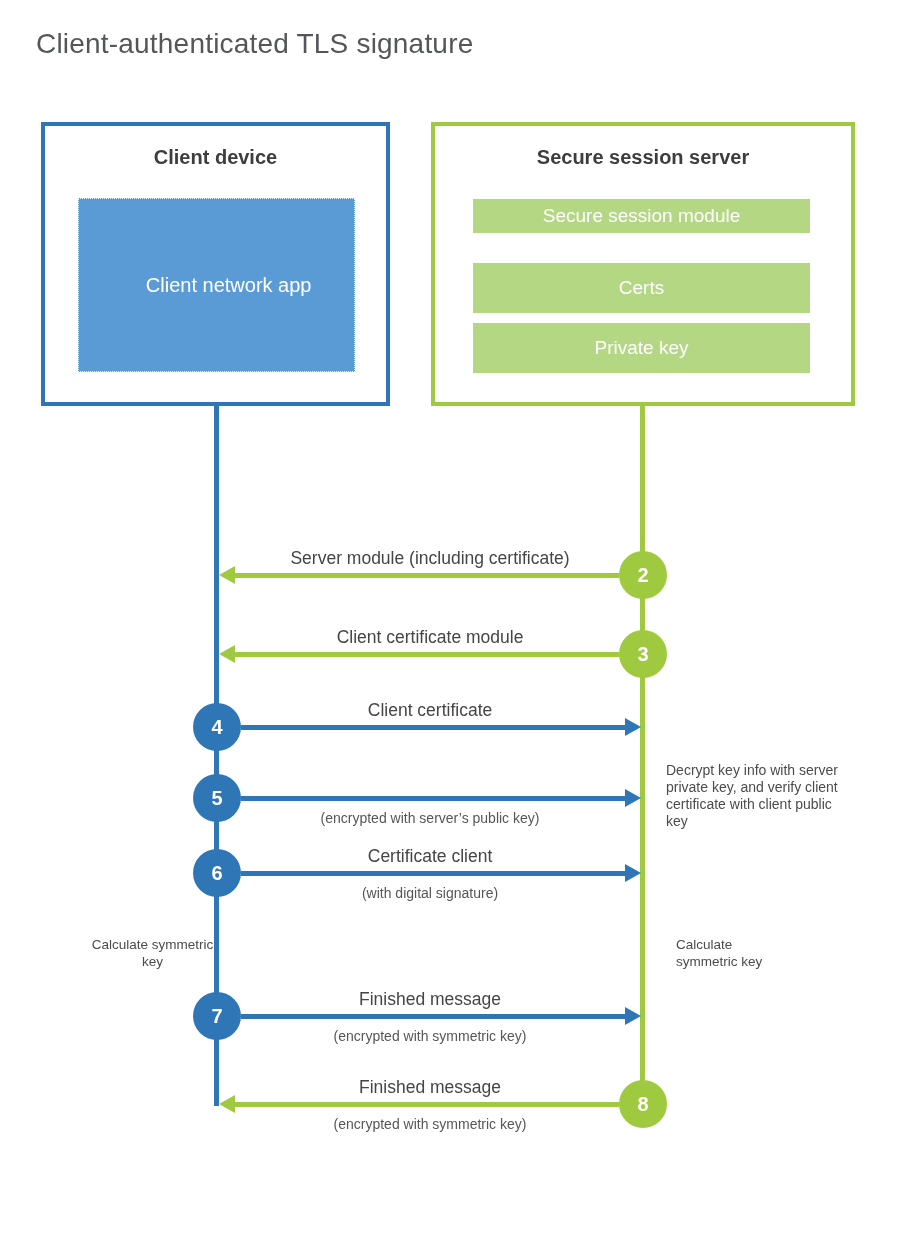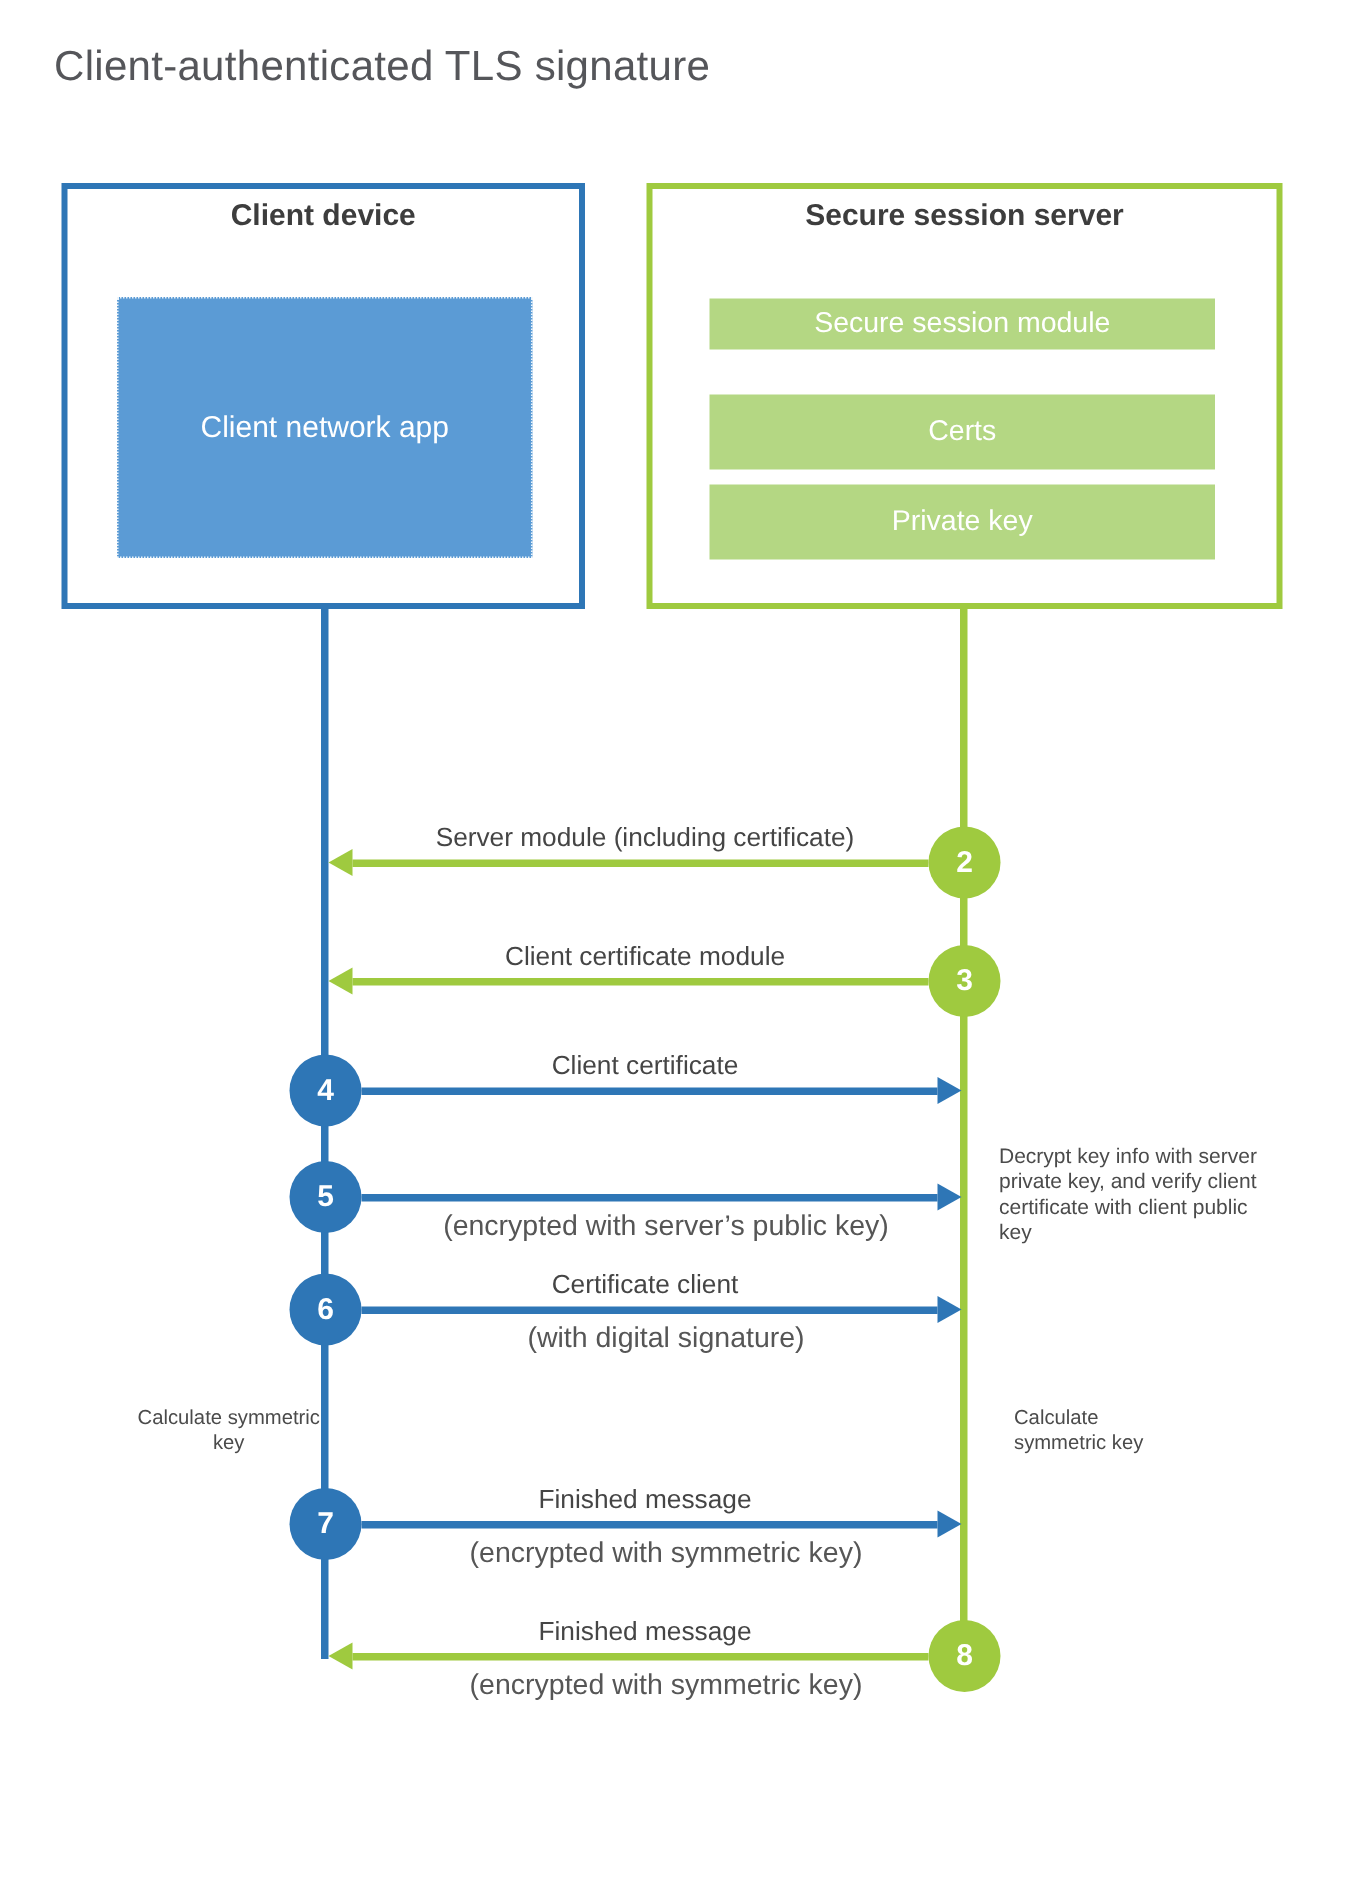--- a/index.html
+++ b/index.html
@@ -17,26 +17,26 @@
   body{font-family:"Liberation Sans","DejaVu Sans",sans-serif;}
   .canvas{position:relative;width:900px;height:1256px;background:#fff;overflow:hidden;}
 
   .page-title{position:absolute;left:36px;top:28px;font-size:28px;font-weight:300;
     color:var(--title-color);letter-spacing:.2px;}
 
   
   .actor-box{position:absolute;top:122px;height:284px;background:#fff;}
   .client-box{left:41px;width:349px;border:4px solid var(--blue);}
   .server-box{left:431px;width:424px;border:4px solid var(--green);}
-  .actor-title{margin-top:7px;text-align:center;font-size:20px;font-weight:bold;
+  .actor-title{margin-top:20px;text-align:center;font-size:20px;font-weight:bold;
     color:var(--heading-color);}
   .app-box{position:absolute;left:33px;top:72px;width:277px;height:174px;
     background:var(--light-blue);border:1px dotted rgba(255,255,255,.9);
     display:flex;align-items:center;justify-content:center;}
-  .app-box span{display:block;width:190px;text-align:center;color:#fff;
+  .app-box span{display:block;width:190px;text-align:right;color:#fff;
     font-size:20px;line-height:1.6;}
   .module-bar{position:absolute;left:38px;width:337px;height:34px;
     background:var(--light-green);display:flex;align-items:center;justify-content:center;
     color:#fff;font-size:19px;}
   .bar-1{top:73px;} .bar-2{top:137px;height:50px;} .bar-3{top:197px;height:50px;}
 
   
   .lifeline{position:absolute;top:404px;width:5px;height:702px;}
   .lifeline-client{left:214px;background:var(--blue);}
   .lifeline-server{left:640px;background:var(--green);}
@@ -50,22 +50,22 @@
   .step.green .circle{left:619px;background:var(--green);}
   .arrow-line{position:absolute;top:22px;height:5px;width:384px;}
   .step.blue  .arrow-line{left:241px;background:var(--blue);}
   .step.green .arrow-line{left:235px;background:var(--green);}
   .arrow-head{position:absolute;top:15px;width:0;height:0;
     border-top:9px solid transparent;border-bottom:9px solid transparent;}
   .step.blue  .arrow-head{left:625px;border-left:16px solid var(--blue);}
   .step.green .arrow-head{left:219px;border-right:16px solid var(--green);}
   .step-label{position:absolute;left:155px;width:550px;top:-5px;height:24px;
     line-height:24px;text-align:center;font-size:17.5px;color:var(--label-color);}
-  .step-sublabel{position:absolute;left:169px;width:550px;top:34px;height:20px;
-    line-height:20px;text-align:center;font-size:19px;color:var(--sublabel-color);}
+  .step-sublabel{position:absolute;left:155px;width:550px;top:34px;height:20px;
+    line-height:20px;text-align:center;font-size:14px;color:var(--sublabel-color);}
 
   
   .side-note{position:absolute;font-size:14px;line-height:17px;color:#4b4b4b;}
   .decrypt-note{left:666px;top:762px;width:172px;text-align:left;}
   .calc-left{left:90px;top:936px;width:125px;text-align:center;font-size:13.5px;}
   .calc-right{left:676px;top:936px;width:115px;text-align:left;font-size:13.5px;}
 </style>
 </head>
 <body>
 

